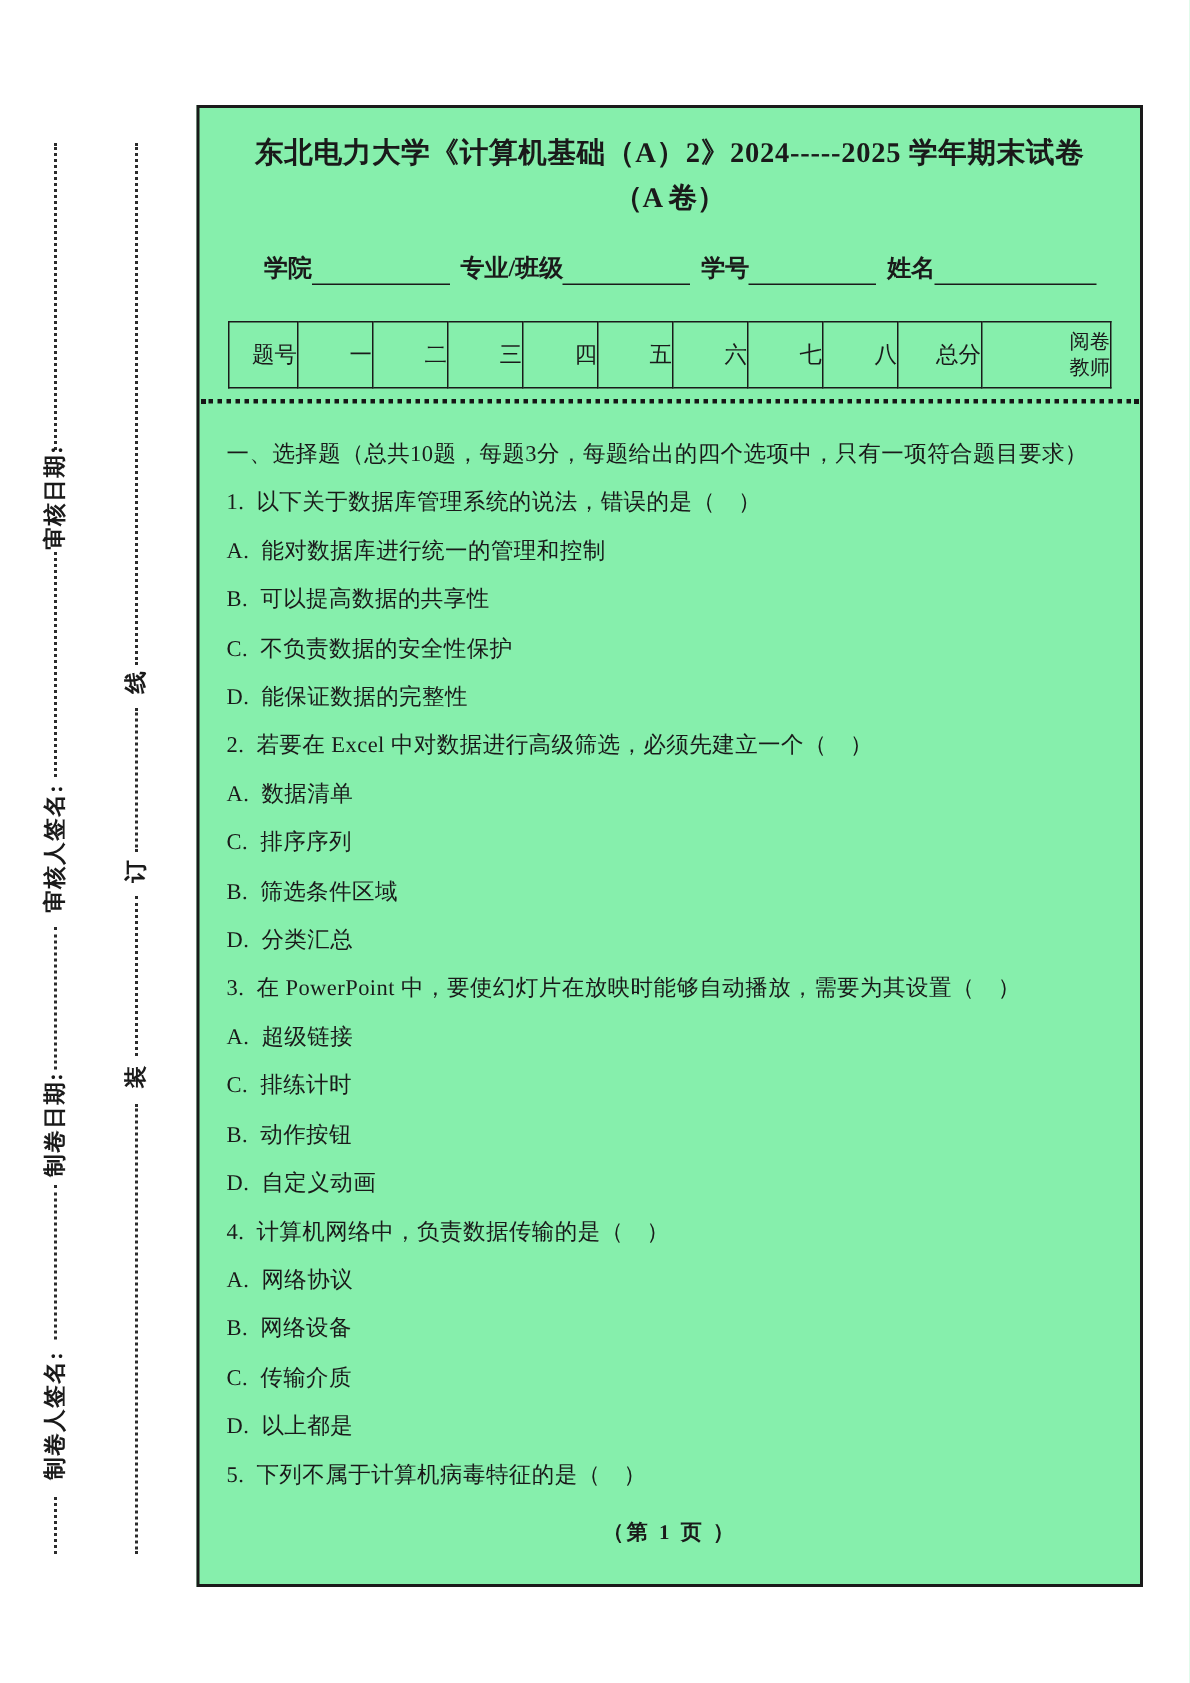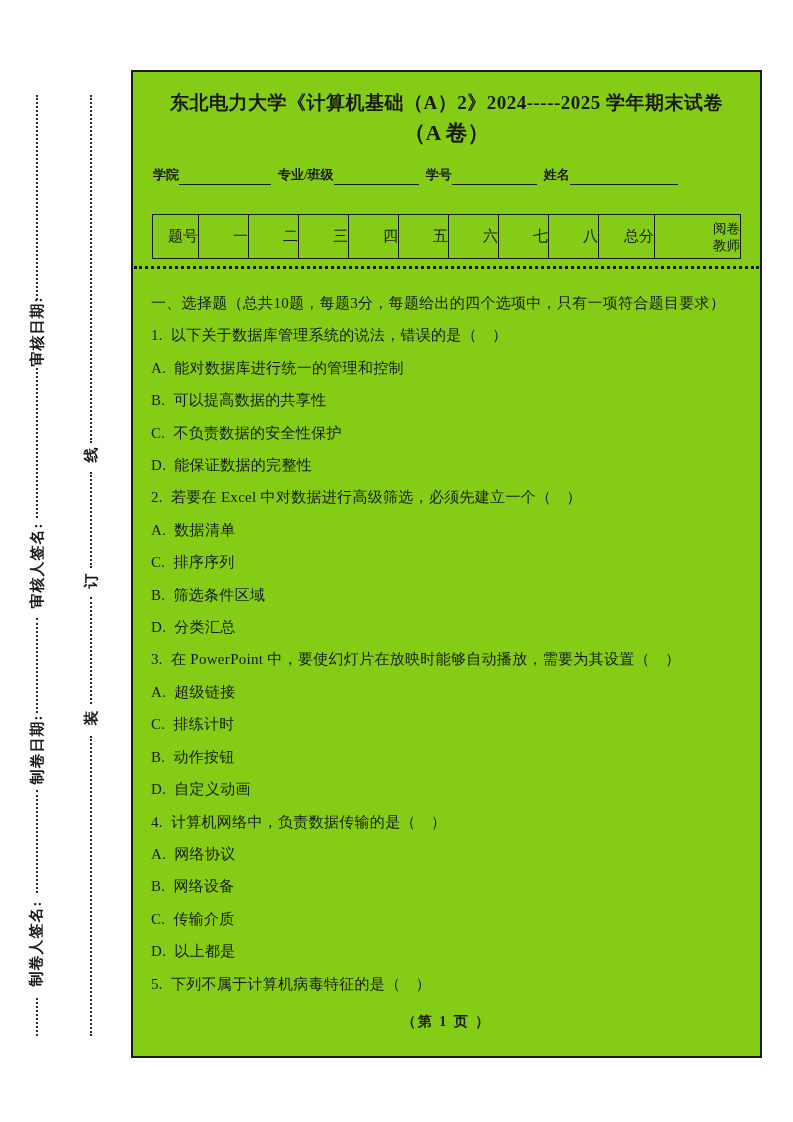--- a/index.html
+++ b/index.html
@@ -16,28 +16,28 @@
   .rot {
     position:absolute; transform:rotate(-90deg); transform-origin:center;
     font-weight:bold; font-size:15px; white-space:nowrap; text-align:center;
     letter-spacing:1px;
   }
   .bindchar { font-size:15px; font-weight:bold; }
 
   
   .main {
     position:absolute; left:131px; top:70px; width:631px; height:988px;
-    border:2px solid #1a1a1a; background:#84cc16;
+    border:2px solid #1a1a1a; background:#86efac;
   }
   .title1 { margin:16px 8px 0; text-align:center; font-weight:bold; font-size:19px; line-height:30px; letter-spacing:0.5px; }
-  .title2 { text-align:center; font-weight:bold; font-size:22px; line-height:30px; }
+  .title2 { text-align:center; font-weight:bold; font-size:19px; line-height:30px; }
 
   .fields-row {
-    display:flex; margin:18px 24px 0 20px;
-    font-size:13px; height:24px; font-weight:bold;
+    display:flex; align-items:flex-end; margin:18px 24px 0 43px;
+    font-size:16px; height:24px; font-weight:bold;
   }
   .fline { border-bottom:1.3px solid #1a1a1a; height:19px; margin-right:7px; }
   .fl1 { width:92px; } .fl2 { width:85px; } .fl3 { width:85px; } .fl4 { width:108px; margin-right:0; }
 
   table.score-table {
     border-collapse:collapse; table-layout:fixed; margin:24px auto 0;
   }
   table.score-table td {
     border:1.6px solid #1a1a1a; text-align:right; vertical-align:middle;
     font-size:15px; height:44px; padding:0;

